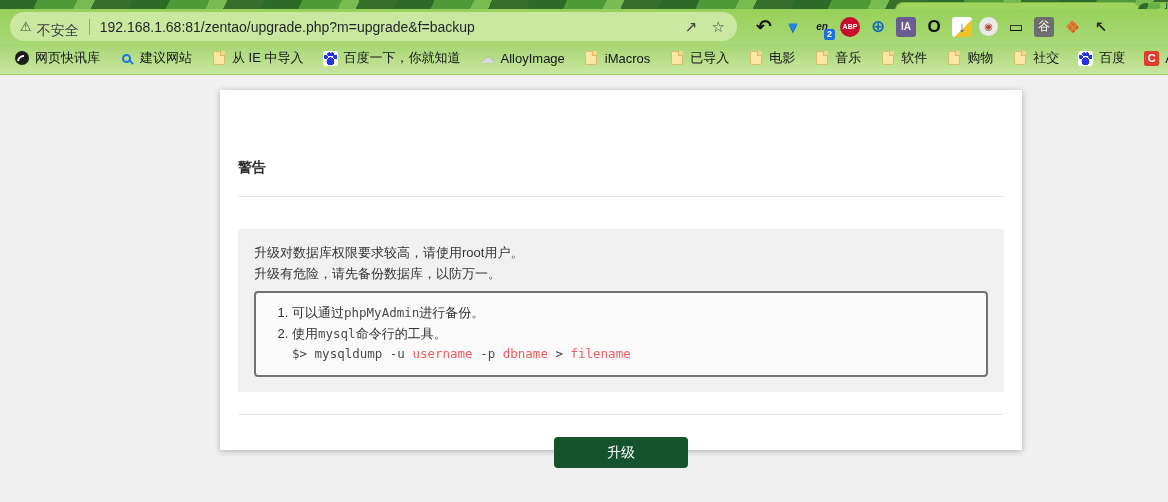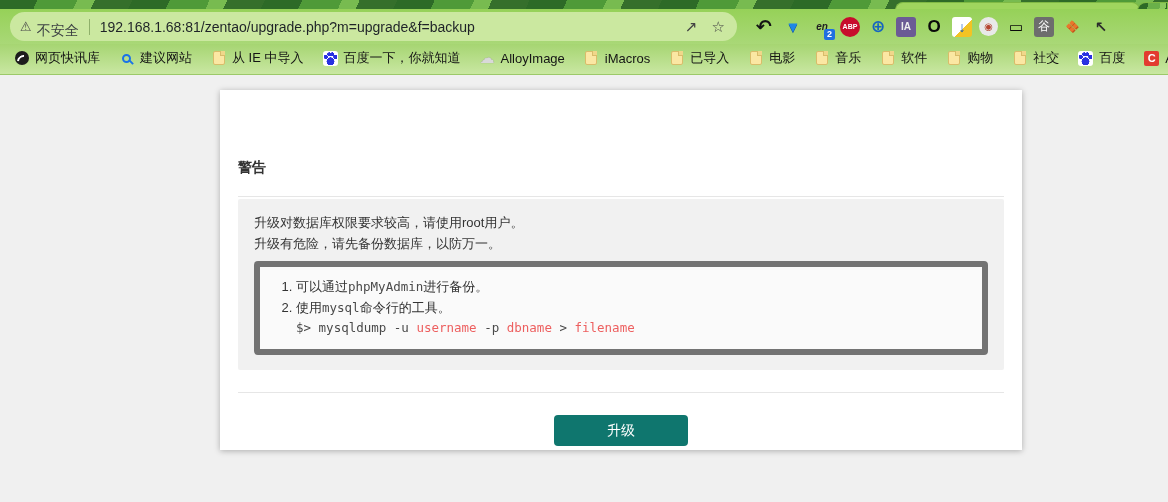--- a/index.html
+++ b/index.html
@@ -79,33 +79,33 @@
     font-weight:bold; font-size:11px; display:flex; align-items:center; justify-content:center; }
 
   
   .page { position:relative; height:427px; background:#f0f0f0; }
   .card { position:absolute; left:220px; top:15px; width:802px; height:360px; background:#fff;
     box-shadow:0 1px 6px rgba(0,0,0,.28); padding:0 18px; }
   .card-title { padding-top:28px; font-size:14px; font-weight:bold; color:#333;margin-top:41px; }
   .hr { height:1px; background:#e6e6e6; }
   .hr-top { margin-top:19px; }
   .hr-bottom { margin-top:22px; }
-  .alert { margin-top:2px; background:#f1f1f1; border-radius:2px; padding:13px 16px 15px; }
+  .alert { margin-top:32px; background:#f1f1f1; border-radius:2px; padding:13px 16px 15px; }
   .alert-line { font-size:13px; color:#333; line-height:21px; }
-  .code-panel { margin-top:7px; background:#fafafa; border:6px solid #737373; border-radius:4px;
+  .code-panel { margin-top:7px; background:#fafafa; border:2px solid #737373; border-radius:4px;
     padding:10px 14px 12px 14px; }
   .code-panel ol { margin:0; padding-left:22px; font-size:13px; color:#333; line-height:1.6; }
   .mono { font-family:"DejaVu Sans Mono","Liberation Mono",monospace; color:#4a4a4a; font-size:12.5px; }
   .cmd-line { font-family:"DejaVu Sans Mono","Liberation Mono",monospace; font-size:12.5px;
     color:#4a4a4a; line-height:1.5; }
   .red { color:#ed5f5f; }
   .note-line { font-size:13px; color:#333; line-height:1.5; }
   .card-footer { text-align:center; padding-top:22px; }
   .btn-primary { display:inline-block; min-width:134px; height:31px; line-height:31px;
-    background:#0f766e; color:#fff; font-size:14px; border:none; border-radius:4px;
+    background:#14532d; color:#fff; font-size:14px; border:none; border-radius:4px;
     cursor:pointer; text-align:center; font-family:inherit; }
 </style>
 </head>
 <body>
 
 <div id="screen">
 
   <div class="tab-strip">
     <div class="active-tab"></div>
     <div class="tab-corner"></div>

